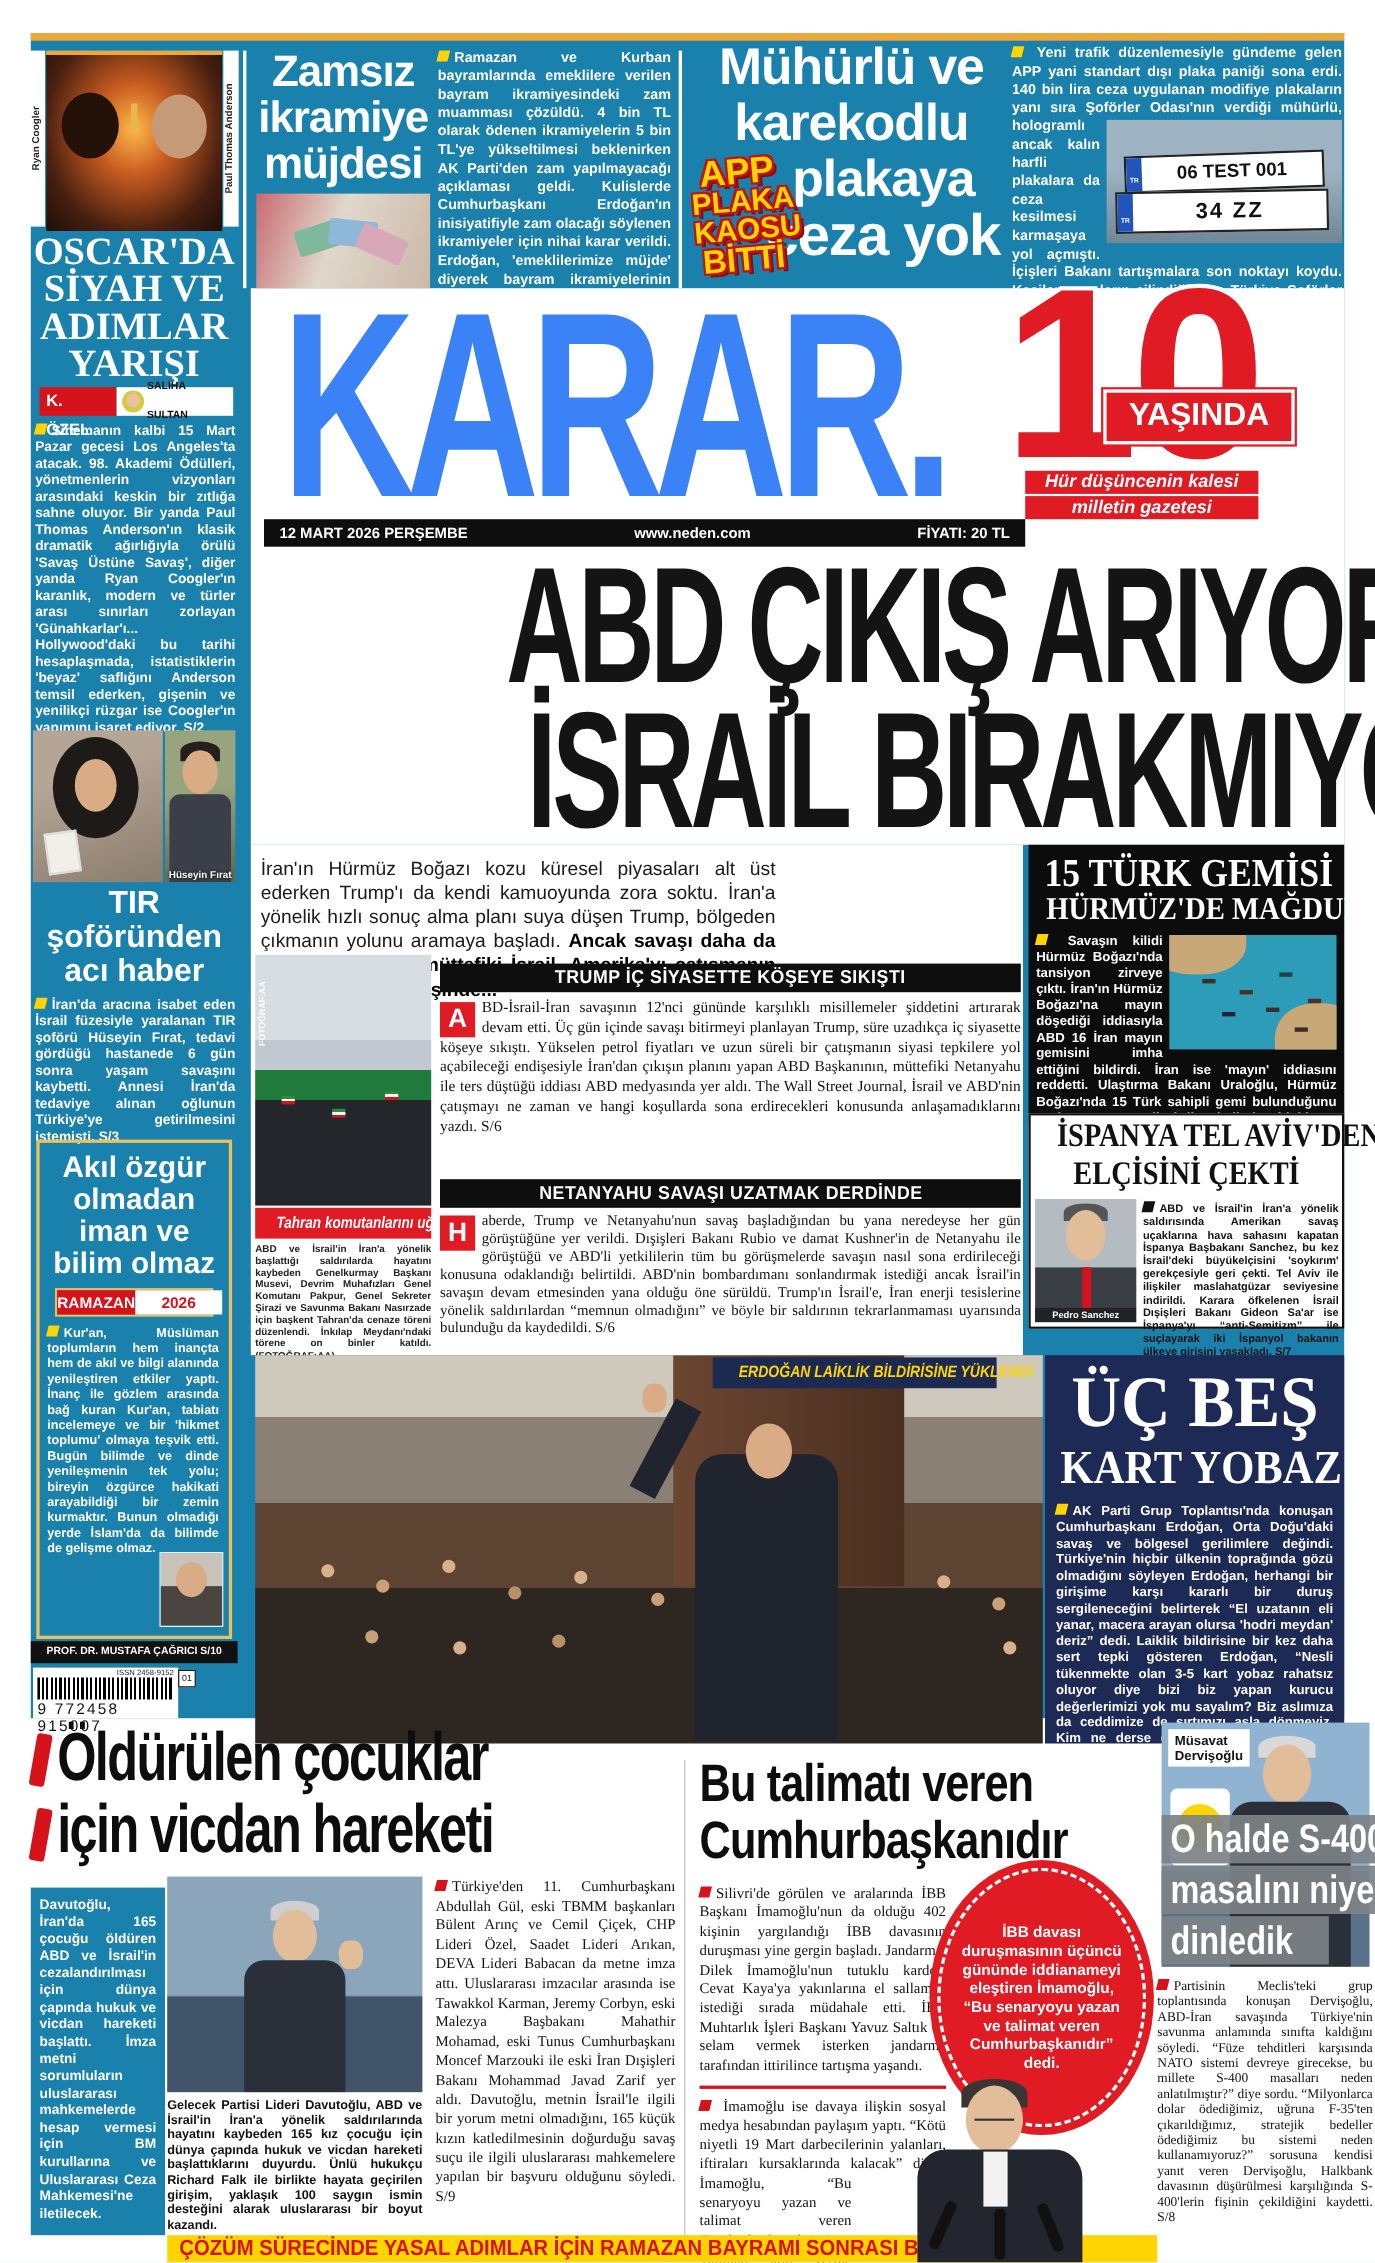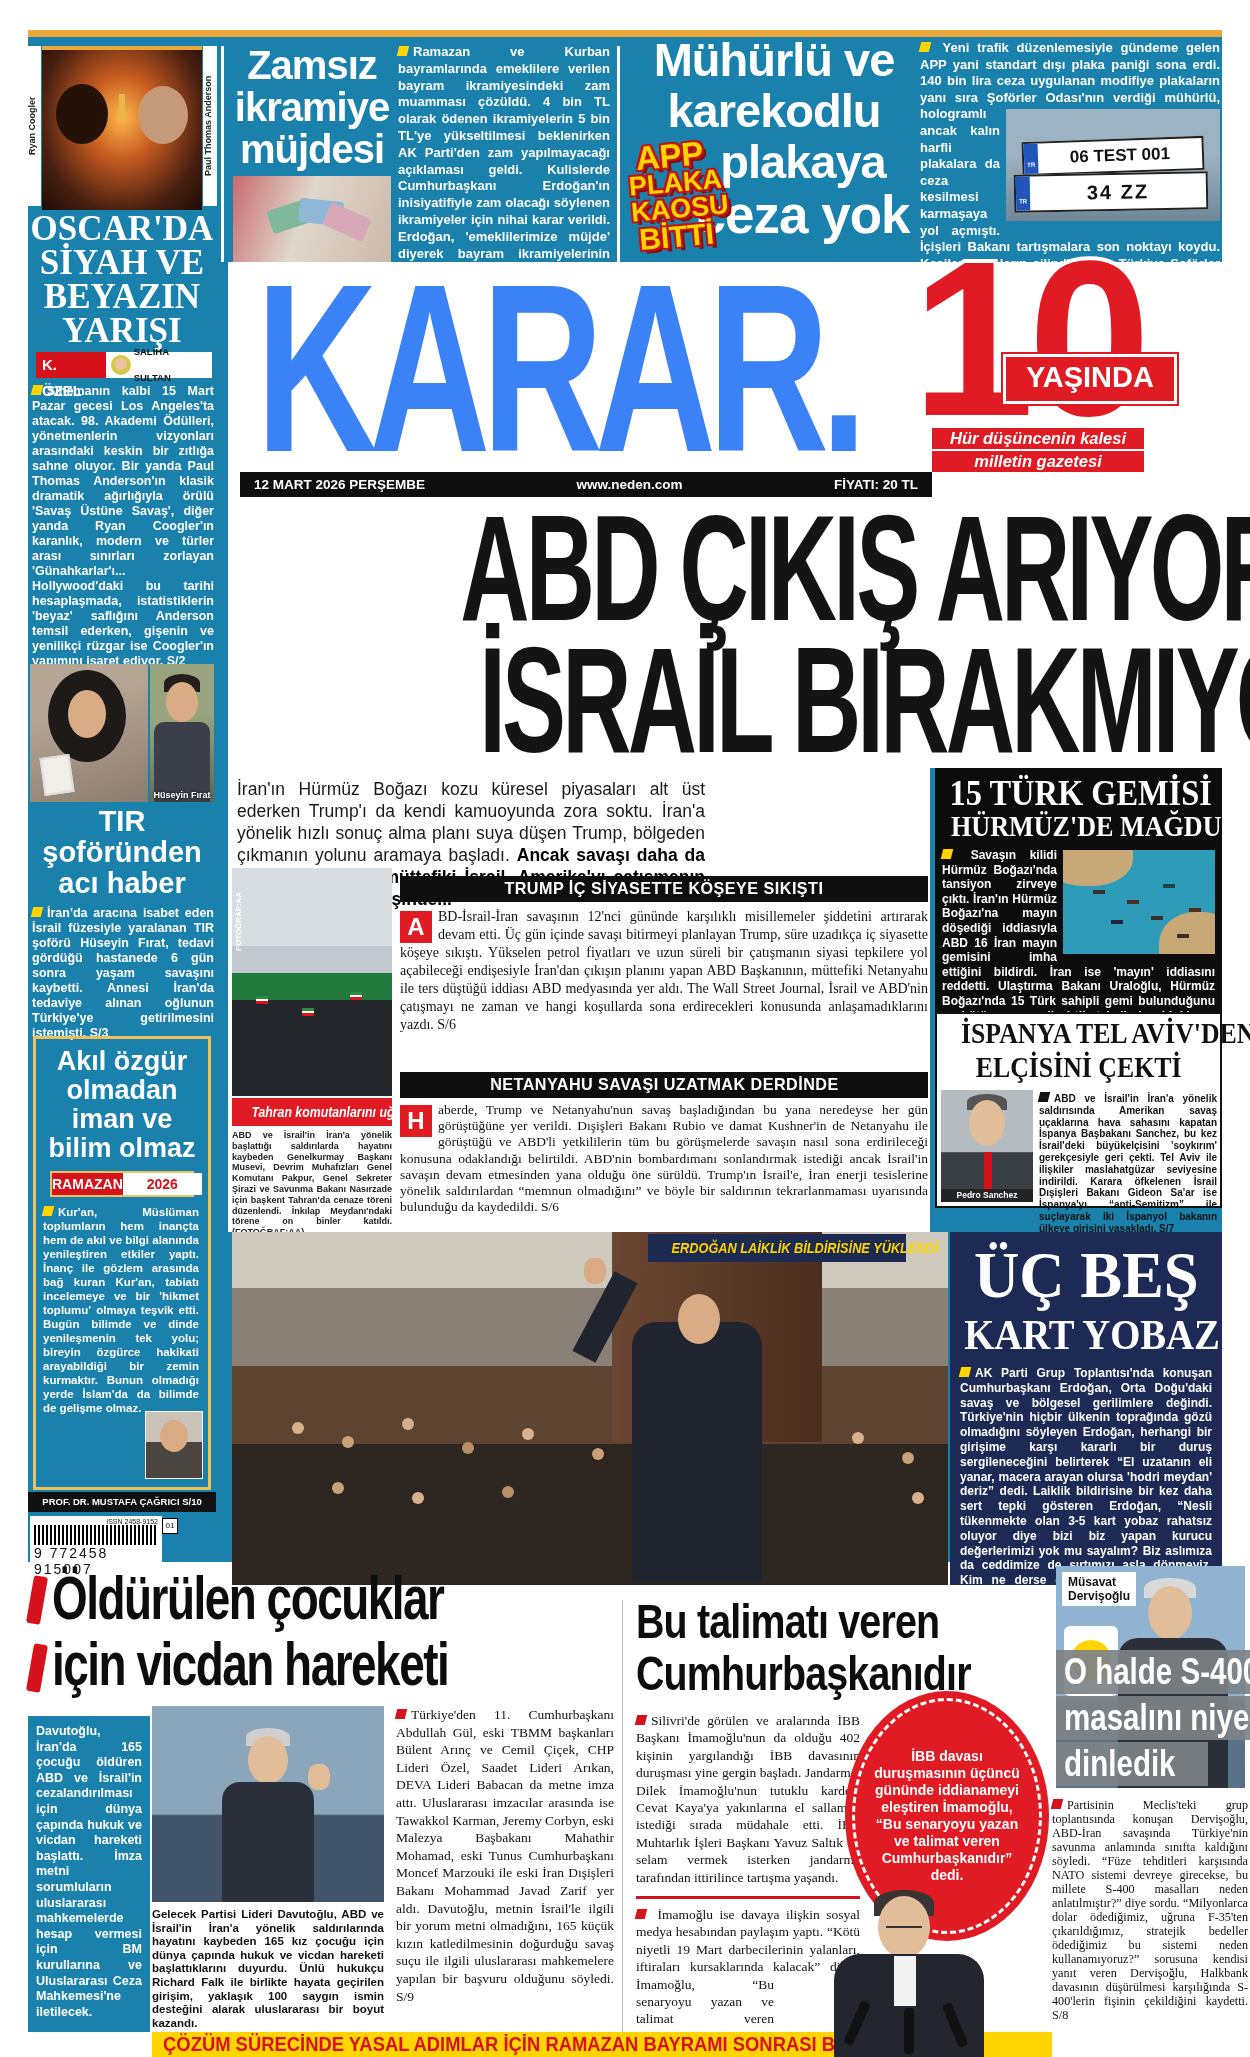--- a/index.html
+++ b/index.html
@@ -230,21 +230,21 @@
   <div class="a" id="oscar-credit-l">Ryan Coogler</div>
   <div class="a ph" id="oscar-photo">
     <div class="osc-face" style="left:14px;top:34px;width:52px;height:60px;background:#241208;"></div>
     <div class="osc-face" style="left:96px;top:36px;width:50px;height:58px;background:#c59a78;"></div>
     <div style="position:absolute;left:77px;top:44px;width:6px;height:26px;background:#e8b84a;"></div>
   </div>
   <div class="a" id="oscar-credit-r">Paul Thomas Anderson</div>
   <div class="a" id="oscar-title">
     <div>OSCAR'DA</div>
     <div>SİYAH VE</div>
-    <div>BEYAZIN</div>
+    <div>ADIMLAR</div>
     <div>YARIŞI</div>
   </div>
   <div class="a" id="oscar-badges">
     <div id="badge-k"><span>K.</span> <span>ÖZEL</span></div>
     <div id="badge-byline">
       <span id="saliha-avatar"></span>
       <span>SALİHA SULTAN</span>
     </div>
   </div>
   <div class="a jt mk" id="oscar-body"><span>Sinemanın kalbi 15 Mart Pazar gecesi Los Angeles'ta atacak. 98. Akademi Ödülleri, yönetmenlerin vizyonları arasındaki keskin bir zıtlığa sahne oluyor. Bir yanda Paul Thomas Anderson'ın klasik dramatik ağırlığıyla örülü 'Savaş Üstüne Savaş', diğer yanda Ryan Coogler'ın karanlık, modern ve türler arası sınırları zorlayan 'Günahkarlar'ı... Hollywood'daki bu tarihi hesaplaşmada, istatistiklerin 'beyaz' saflığını Anderson temsil ederken, gişenin ve yenilikçi rüzgar ise Coogler'ın yapımını işaret ediyor. S/2</span></div>

